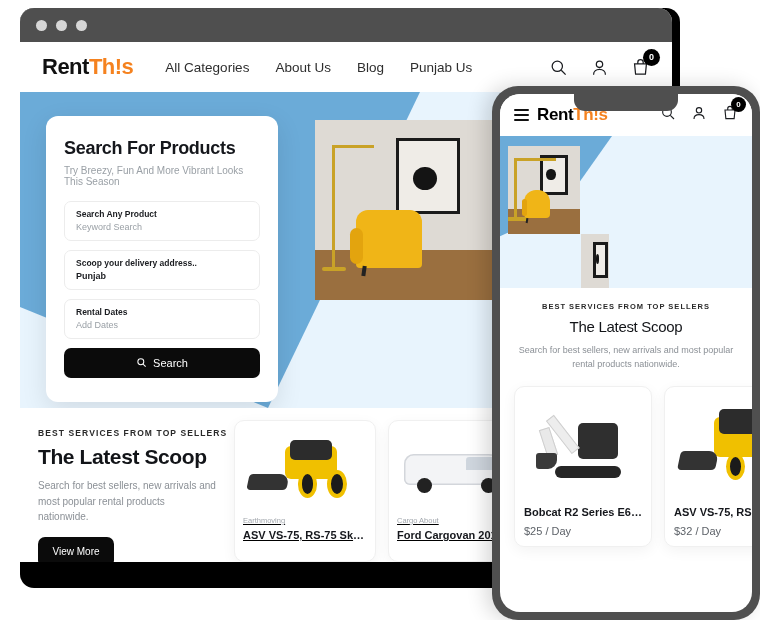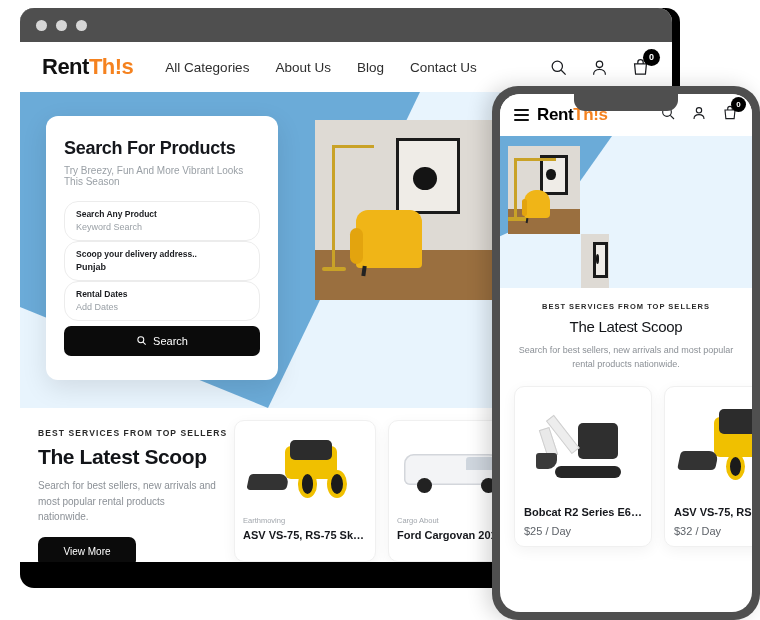--- a/index.html
+++ b/index.html
@@ -62,22 +62,22 @@
   }
   .search-card {
     position: absolute; left: 26px; top: 24px;
     width: 232px; background: #ffffff;
     border-radius: 12px; padding: 22px 18px 24px 18px;
     box-shadow: 0 8px 26px rgba(0,0,0,0.10);
   }
   .search-card h2 { font-size: 18px; color: #15171c; letter-spacing: -0.3px; }
   .search-sub { font-size: 10px; color: #9aa0a6; margin-top: 6px; margin-bottom: 14px; }
   .field {
-    border: 1px solid #ececec; border-radius: 14px;
-    padding: 7px 11px 8px 11px; background: #fff;
+    border: 1px solid #ececec; border-radius: 7px;
+    padding: 7px 11px 8px 11px; margin-bottom: 9px; background: #fff;
   }
   .field .flabel { font-size: 8.5px; font-weight: bold; color: #1b1d21; }
   .field .fvalue { font-size: 9px; color: #9aa0a6; margin-top: 3px; }
   .field .fvalue.filled { color: #1b1d21; font-weight: bold; }
   .search-btn {
     margin-top: 5px; width: 100%; height: 30px; border: none;
     background: #0b0b0b; color: #ffffff; border-radius: 7px;
     font-size: 11px; font-family: inherit;
     display: flex; align-items: center; justify-content: center; gap: 6px; cursor: pointer;
   }
@@ -158,24 +158,24 @@
   .bc-bucket{position:absolute;left:10%;bottom:24%;width:18%;height:16%;background:#3a3a3a;border-radius:3px 3px 9px 3px;}
   .bc-track{position:absolute;left:26%;bottom:14%;width:56%;height:13%;background:#262626;border-radius:9px;}
 
   
   .scoop { position: relative; height: 154px; background: #ffffff; display: flex; }
   .scoop-left { width: 214px; padding: 20px 0 0 18px; }
   .eyebrow { font-size: 8.5px; font-weight: bold; letter-spacing: 1.1px; color: #2a2a2a; }
   .scoop-left h3 { font-size: 21px; color: #121418; margin-top: 7px; letter-spacing: -0.4px; }
   .scoop-desc { font-size: 10px; color: #8b9096; line-height: 1.55; margin-top: 9px; width: 180px; }
   .view-more {
-    margin-top: 12px; width: 98px; height: 30px; border: none; border-radius: 7px;
+    margin-top: 12px; width: 76px; height: 30px; border: none; border-radius: 7px;
     background: #0b0b0b; color: #fff; font-size: 10px; font-family: inherit; cursor: pointer;
   }
-  .scoop-cards { display: flex; gap: 12px; padding-top: 12px; }
+  .scoop-cards { display: flex; gap: 12px; padding-top: 12px; text-decoration: underline; }
   .pcard {
     width: 142px; background: #fff; border: 1px solid #f0f0f0; border-radius: 10px;
     padding: 8px; box-shadow: 0 4px 14px rgba(0,0,0,0.05); flex: none;
   }
   .pcard .thumb { height: 78px; border-radius: 6px; overflow: hidden; }
   .pcat { font-size: 7.5px; color: #a2a7ad; margin-top: 9px; }
   .pname { font-size: 11px; font-weight: bold; color: #15171c; margin-top: 4px;
            white-space: nowrap; overflow: hidden; text-overflow: ellipsis; }
   .pprice { font-size: 10px; font-weight: bold; color: #15171c; margin-top: 21px; }
 
@@ -239,21 +239,21 @@
     </div>
 
     <div class="site-nav">
       <div class="logo">
         <span class="b">Rent</span><span class="o">Th!s</span>
       </div>
       <nav class="navlinks">
         <a href="#">All Categories</a>
         <a href="#">About Us</a>
         <a href="#">Blog</a>
-        <a href="#">Contact Us</a>
+        <a href="#">Punjab Us</a>
       </nav>
       <div class="nav-icons">
         <span>
           <svg width="19" height="19" viewBox="0 0 24 24" fill="none" stroke="#1b1d21" stroke-width="1.6">
             <circle cx="10.5" cy="10.5" r="6.5"></circle>
               <line x1="15.5" y1="15.5" x2="21" y2="21"></line>
           </svg>
         </span>
         <span>
           <svg width="19" height="19" viewBox="0 0 24 24" fill="none" stroke="#1b1d21" stroke-width="1.6">

